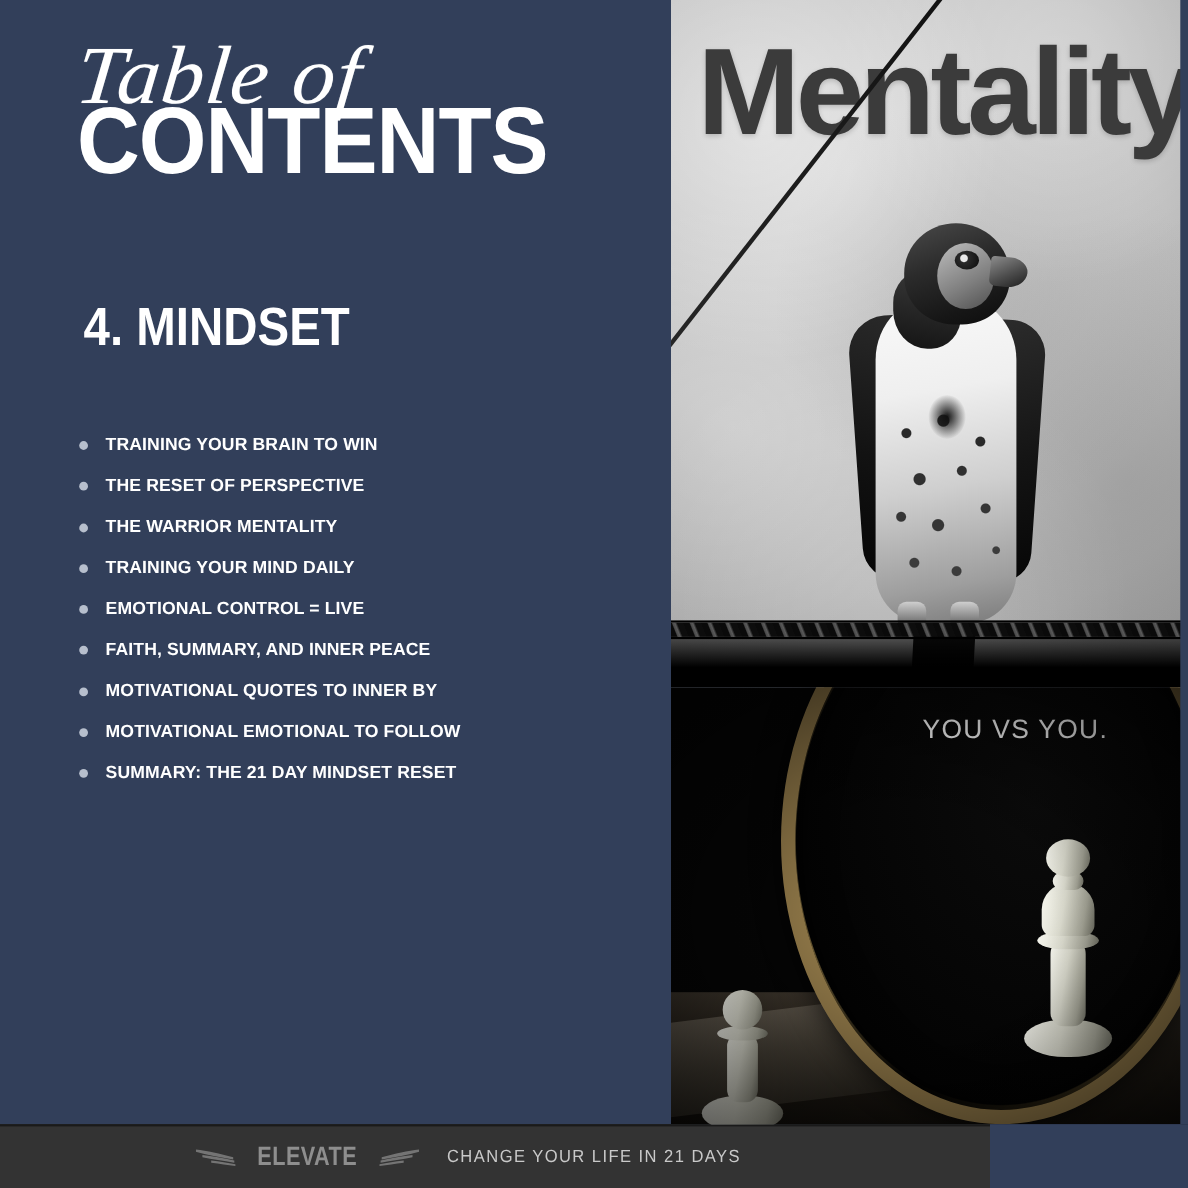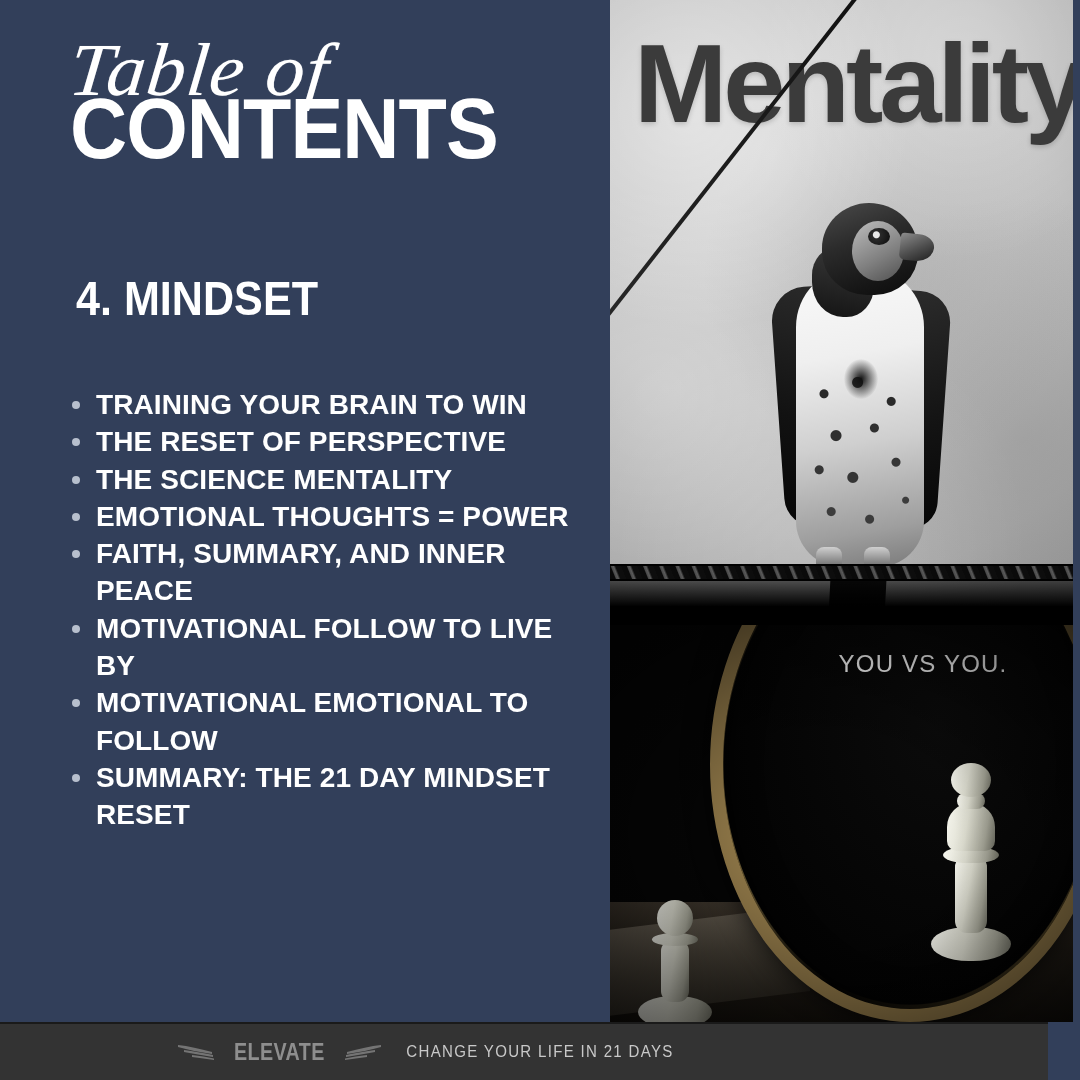--- a/index.html
+++ b/index.html
@@ -71,21 +71,21 @@
 
   #toc-list {
     position:absolute; left:66px; top:386px;
     width:530px;
     list-style:none;
   }
   #toc-list li {
     position:relative;
     padding-left:30px;
     font-weight:700;
-    font-size:28px;
+    font-size:16px;
     line-height:37.3px;
     color:#ffffff;
     letter-spacing:0.1px;
   }
   #toc-list li::before {
     content:"";
     position:absolute;
     left:6px; top:15px;
     width:8px; height:8px;
     border-radius:50%;
@@ -343,21 +343,21 @@
   #right-edge-strip {
     position:absolute; right:0; top:0;
     width:7px; height:1022px;
     background:#323f5a;
     z-index:9;
   }
 
   
   #footer {
     position:absolute; left:0; bottom:0;
-    width:1048px; height:58px;
+    width:900px; height:58px;
     background:#333333;
     border-top:2px solid #1a1a1a;
     display:flex; align-items:center;
   }
   #footer-logo {
     position:absolute; left:178px;
     display:flex; align-items:center; gap:2px;
   }
   .wing { width:44px; height:20px; display:block; opacity:.72; }
   #footer-logo-text {
@@ -390,24 +390,25 @@
     <div id="toc-heading">
       <div class="toc-script"><span>Table of</span></div>
       <div class="toc-main">CONTENTS</div>
     </div>
 
     <div id="section-title">4. MINDSET</div>
 
     <ul id="toc-list">
       <li>TRAINING YOUR BRAIN TO WIN</li>
       <li>THE RESET OF PERSPECTIVE</li>
-      <li>THE SCIENCE MENTALITY</li>
-      <li>EMOTIONAL THOUGHTS = POWER</li>
+      <li>THE WARRIOR MENTALITY</li>
+      <li>TRAINING YOUR MIND DAILY</li>
+      <li>EMOTIONAL CONTROL = LIVE</li>
       <li>FAITH, SUMMARY, AND INNER PEACE</li>
-      <li>MOTIVATIONAL FOLLOW TO LIVE BY</li>
+      <li>MOTIVATIONAL QUOTES TO INNER BY</li>
       <li>MOTIVATIONAL EMOTIONAL TO FOLLOW</li>
       <li>SUMMARY: THE 21 DAY MINDSET RESET</li>
     </ul>
   </div>
 
   <div id="right-column">
 
     <div id="photo-hawk">
       <div class="sky-mottle"></div>
       <div id="mentality-title">Mentality</div>

